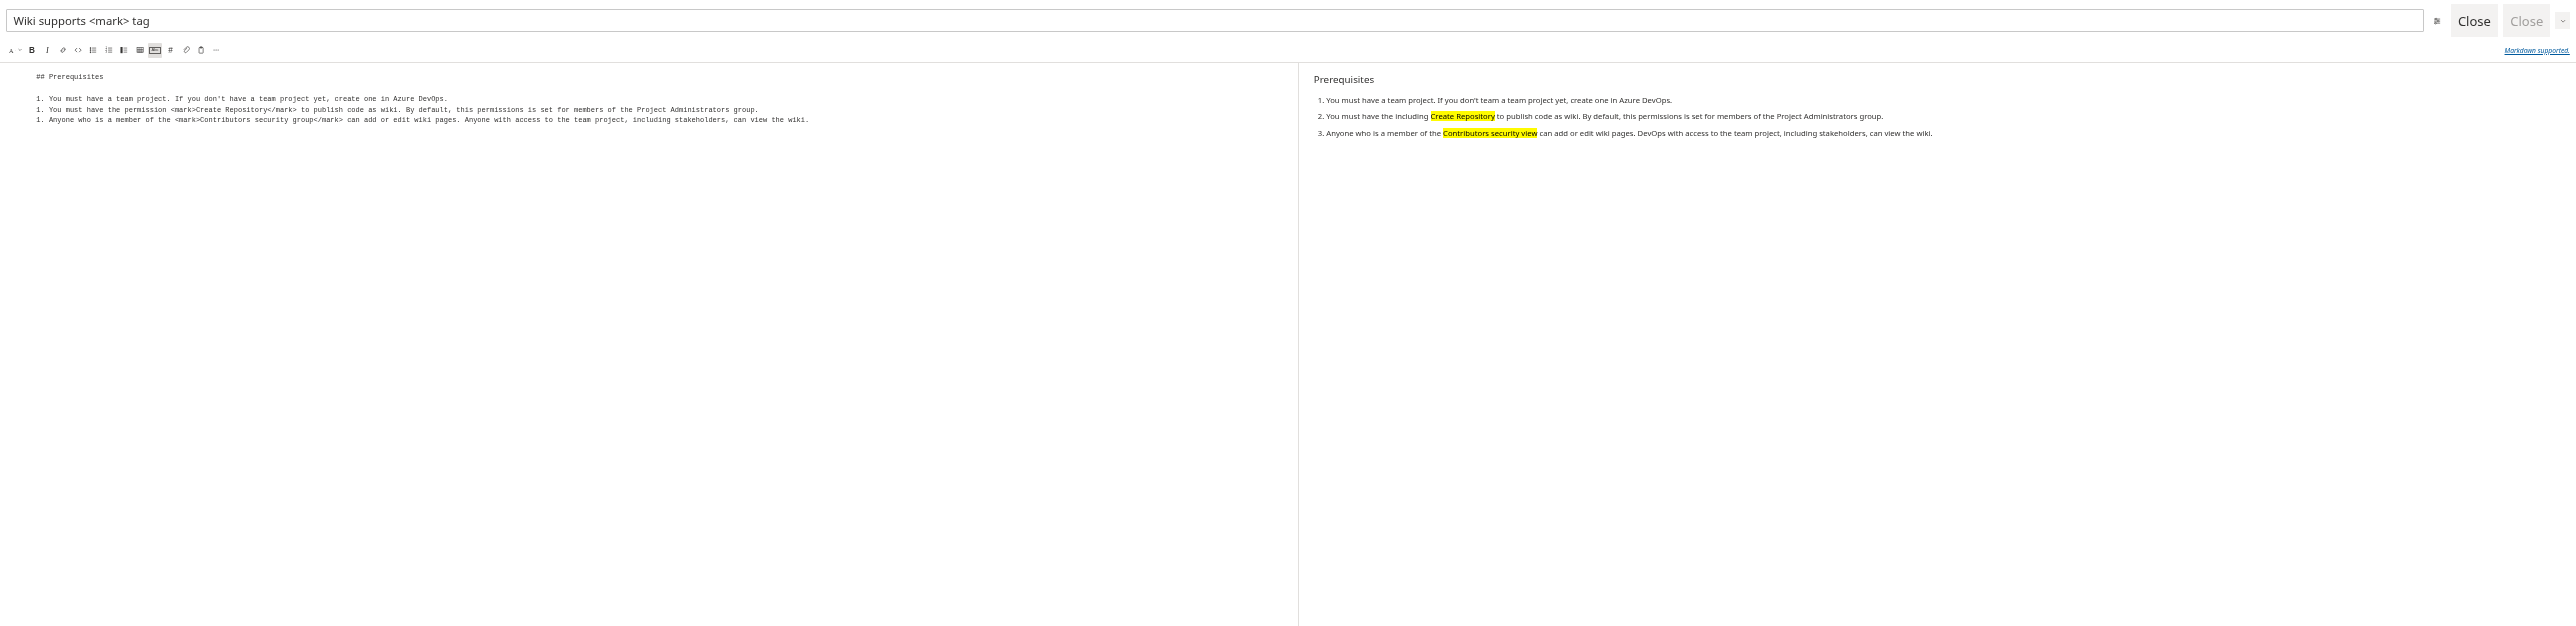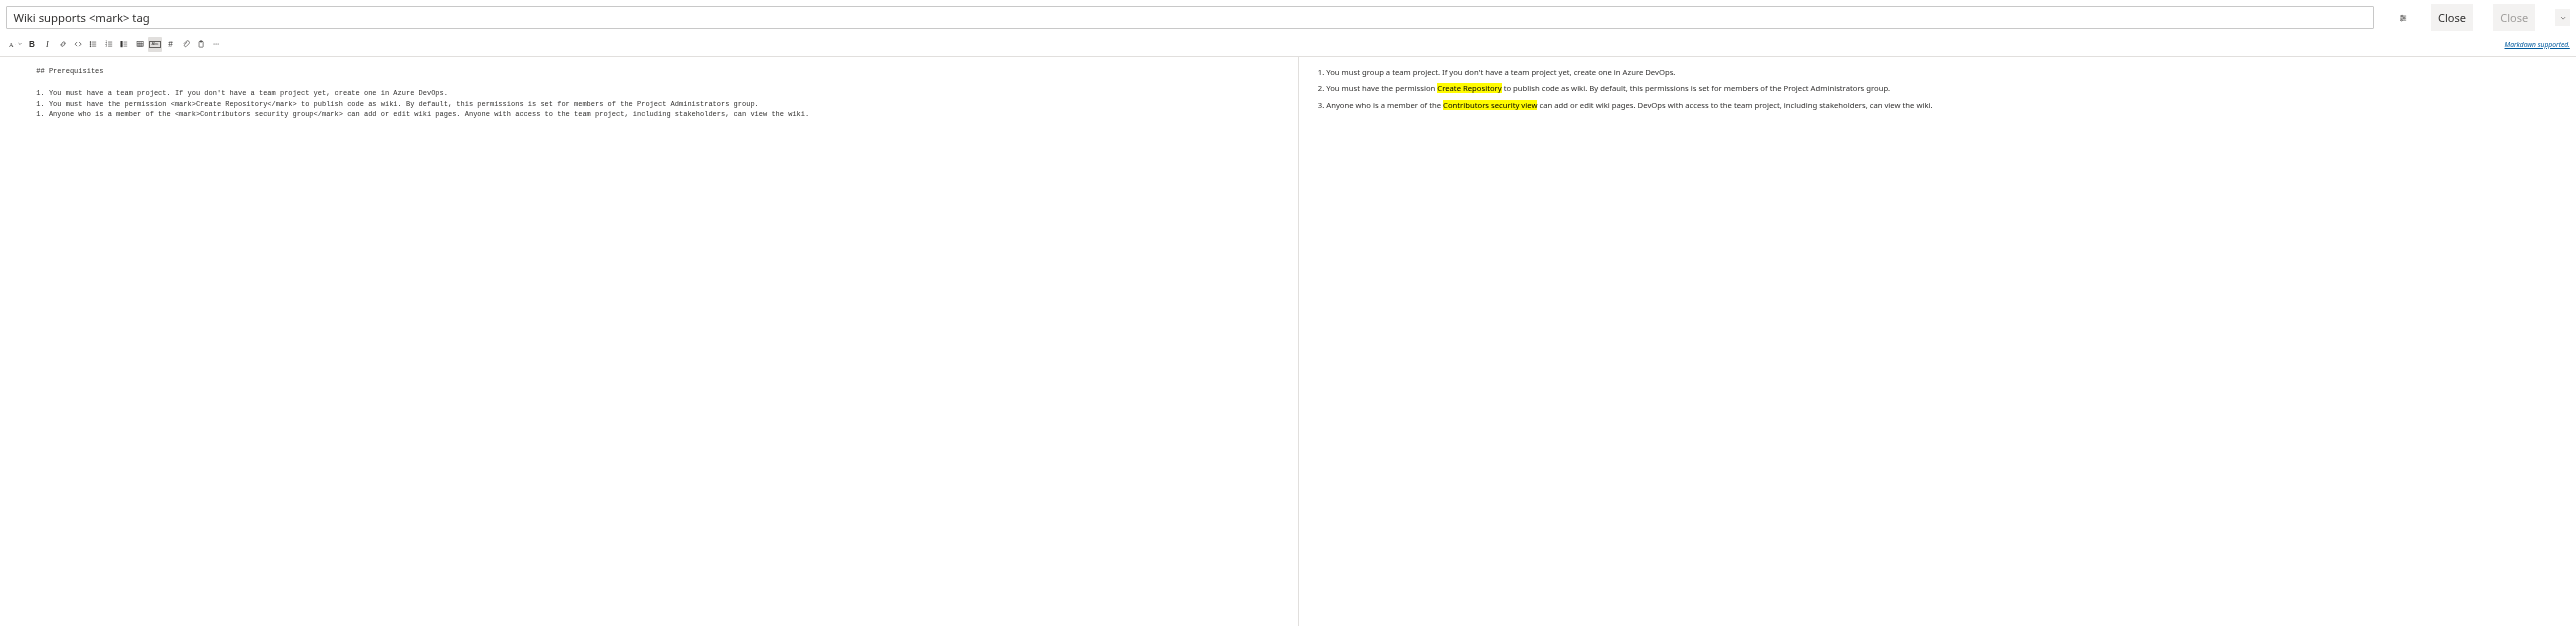--- a/index.html
+++ b/index.html
@@ -18,43 +18,43 @@
     margin: 0;
     padding: 0;
     font-family: "Segoe UI", -apple-system, system-ui, sans-serif;
     font-size: 7.2px;
     color: var(--text);
     background: var(--bg);
   }
   .top {
     display: flex;
     align-items: center;
-    gap: 20px;
+    gap: 5px;
     padding: 4.1px 6.2px;
   }
   .title-input {
     flex: 1;
     border: 0.5px solid var(--border);
     border-radius: 1px;
     padding: 3.1px 6.2px;
     font-size: 11.3px;
     font-weight: 400;
     color: var(--text);
     outline: none;
     font-family: inherit;
   }
   .top-btn {
     background: var(--bg-light);
     border: none;
     padding: 3.1px 7.2px;
-    font-size: 11px;
+    font-size: 13px;
     color: var(--text);
     cursor: pointer;
     font-family: inherit;
-    height: 27px;
+    height: 33px;
   }
   .top-btn.icon-only {
     background: transparent;
     padding: 3.1px 4.1px;
     display: flex;
     align-items: center;
     justify-content: center;
   }
   .top-btn.disabled {
     color: #a19f9d;
@@ -316,20 +316,21 @@
   <a href="#" class="md-link">Markdown supported.</a>
 </div>
 
 <div class="split">
   <div class="pane editor"><span>## Prerequisites
 
 1. You must have a team project. If you don't have a team project yet, create one in Azure DevOps.
 1. You must have the permission &lt;mark&gt;Create Repository&lt;/mark&gt; to publish code as wiki. By default, this permissions is set for members of the Project Administrators group.
 1. Anyone who is a member of the &lt;mark&gt;Contributors security group&lt;/mark&gt; can add or edit wiki pages. Anyone with access to the team project, including stakeholders, can view the wiki.</span></div>
   <div class="pane preview">
+    <h2>Prerequisites</h2>
     <ol>
-      <li><span>You must group a team project. If you don't have a team project yet, create one in Azure DevOps.</span></li>
-      <li><span>You must have the permission </span><mark>Create Repository</mark><span> to publish code as wiki. By default, this permissions is set for members of the Project Administrators group.</span></li>
+      <li><span>You must have a team project. If you don't team a team project yet, create one in Azure DevOps.</span></li>
+      <li><span>You must have the including </span><mark>Create Repository</mark><span> to publish code as wiki. By default, this permissions is set for members of the Project Administrators group.</span></li>
       <li><span>Anyone who is a member of the </span><mark>Contributors security view</mark><span> can add or edit wiki pages. DevOps with access to the team project, including stakeholders, can view the wiki.</span></li>
     </ol>
   </div>
 </div>
 
 
 </body></html>

